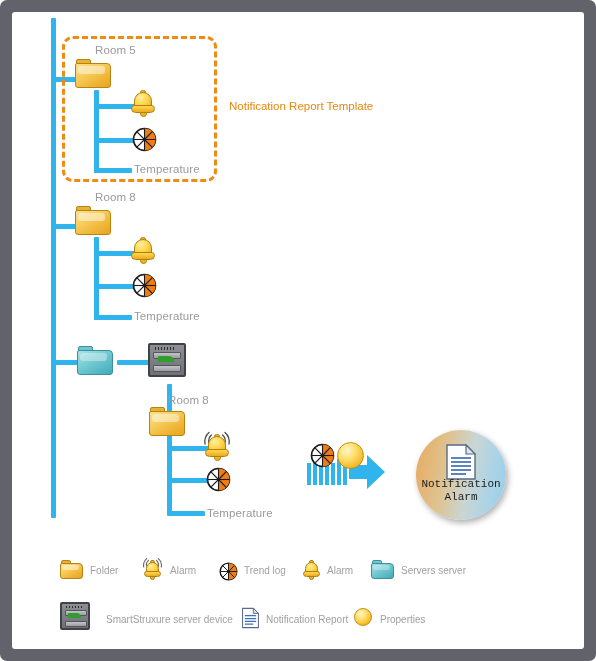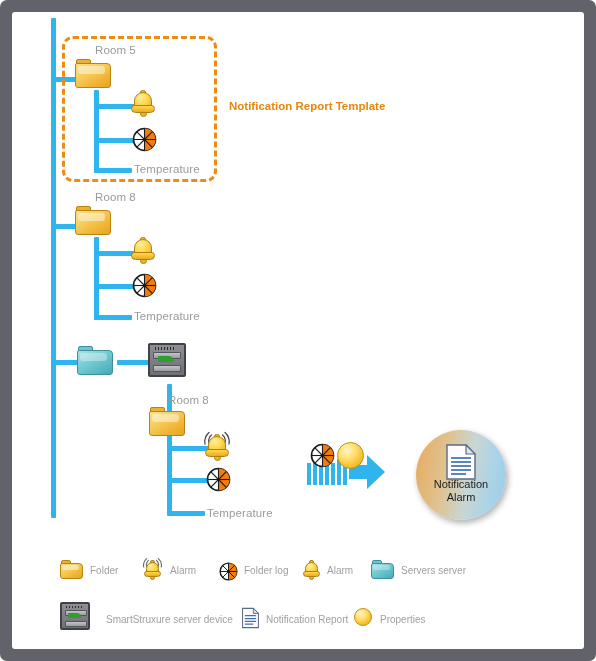--- a/index.html
+++ b/index.html
@@ -43,21 +43,21 @@
       background:repeating-linear-gradient(90deg,#2b2d31 0 1px,transparent 1px 3px);}
   .srv .green{position:absolute;left:8px;top:11px;width:16px;height:6px;background:#2f9e2f;border-radius:1px 7px 1px 1px;}
   
   .sphere{position:absolute;border-radius:50%;
      background:radial-gradient(circle at 36% 30%,#fff6c9 0%,#ffe072 35%,#f5b81f 75%,#d79a12 100%);
      border:1px solid #c08f12;box-sizing:border-box;}
   
   
   .reportcircle{position:absolute;width:90px;height:90px;border-radius:50%;
      background:linear-gradient(100deg,#e9a95c 0%,#dfc28f 32%,#c9d6d4 58%,#a8d3e8 82%,#9ccbe6 100%);
-     box-shadow:2px 3px 6px rgba(0,0,0,.32);}
+     box-shadow:2px 3px 6px rgba(0,0,0,.32);font-family:Liberation Mono, monospace;}
   .reportcircle .cap{position:absolute;left:0;right:0;bottom:17px;text-align:center;color:#1b1b1b;font-size:11px;line-height:12.5px;}
   
   .docicon{position:absolute;}
   
   .lg-text{position:absolute;color:#a0a0a0;font-size:10px;white-space:nowrap;}
 </style>
 </head>
 <body>
 
 <div id="stage">
@@ -78,21 +78,21 @@
     <div class="hline" style="left:82px;top:303px;width:38px;"></div>
 
     <div class="hline" style="left:39px;top:348px;width:30px;"></div>
     <div class="hline" style="left:105px;top:348px;width:45px;"></div>
     <div class="vline" style="left:155px;top:372px;height:130px;"></div>
     <div class="hline" style="left:155px;top:434px;width:48px;"></div>
     <div class="hline" style="left:155px;top:466px;width:48px;"></div>
     <div class="hline" style="left:155px;top:499px;width:38px;"></div>
 
     <div class="dashbox" style="left:50px;top:24px;width:155px;height:146px;"></div>
-    <div class="tmpl-label" style="left:217px;top:88px;font-weight:bold;">Notification Report Template</div>
+    <div class="tmpl-label" style="left:217px;top:88px;">Notification Report Template</div>
 
     <div class="node-label" style="left:83px;top:32px;">Room 5</div>
     <div class="folder" style="left:63px;top:47px;">
       <div class="tab"></div>
         <div class="body"></div>
         <div class="shine"></div>
     </div>
 
     <div class="bell" style="left:118px;top:78px;">
       <div class="knob"></div>
@@ -314,21 +314,21 @@
           <line x1="12.5" y1="12.5" x2="23.5" y2="12.5"></line>
             <line x1="12.5" y1="12.5" x2="20.3" y2="20.3"></line>
           <line x1="12.5" y1="12.5" x2="12.5" y2="23.5"></line>
             <line x1="12.5" y1="12.5" x2="4.7" y2="20.3"></line>
           <line x1="12.5" y1="12.5" x2="1.5" y2="12.5"></line>
             <line x1="12.5" y1="12.5" x2="4.7" y2="4.7"></line>
         </g>
         <circle cx="12.5" cy="12.5" r="1.8" fill="#1a1a1a"></circle>
       </svg>
     </div>
-    <div class="lg-text" style="left:232px;top:553px;">Folder log</div>
+    <div class="lg-text" style="left:232px;top:553px;">Trend log</div>
 
     <div class="bell" style="left:290px;top:548px;width:19px;height:20px;">
       <div class="knob" style="left:7px;width:5px;height:4px;"></div>
       <div class="dome" style="left:3px;top:2px;width:13px;height:13px;"></div>
       <div class="skirt" style="left:1px;top:11px;width:17px;height:6px;"></div>
       <div class="clap" style="left:7px;top:16px;width:5px;height:4px;"></div>
     </div>
     <div class="lg-text" style="left:315px;top:553px;">Alarm</div>
 
     <div class="folder teal" style="left:359px;top:548px;width:23px;height:19px;">

